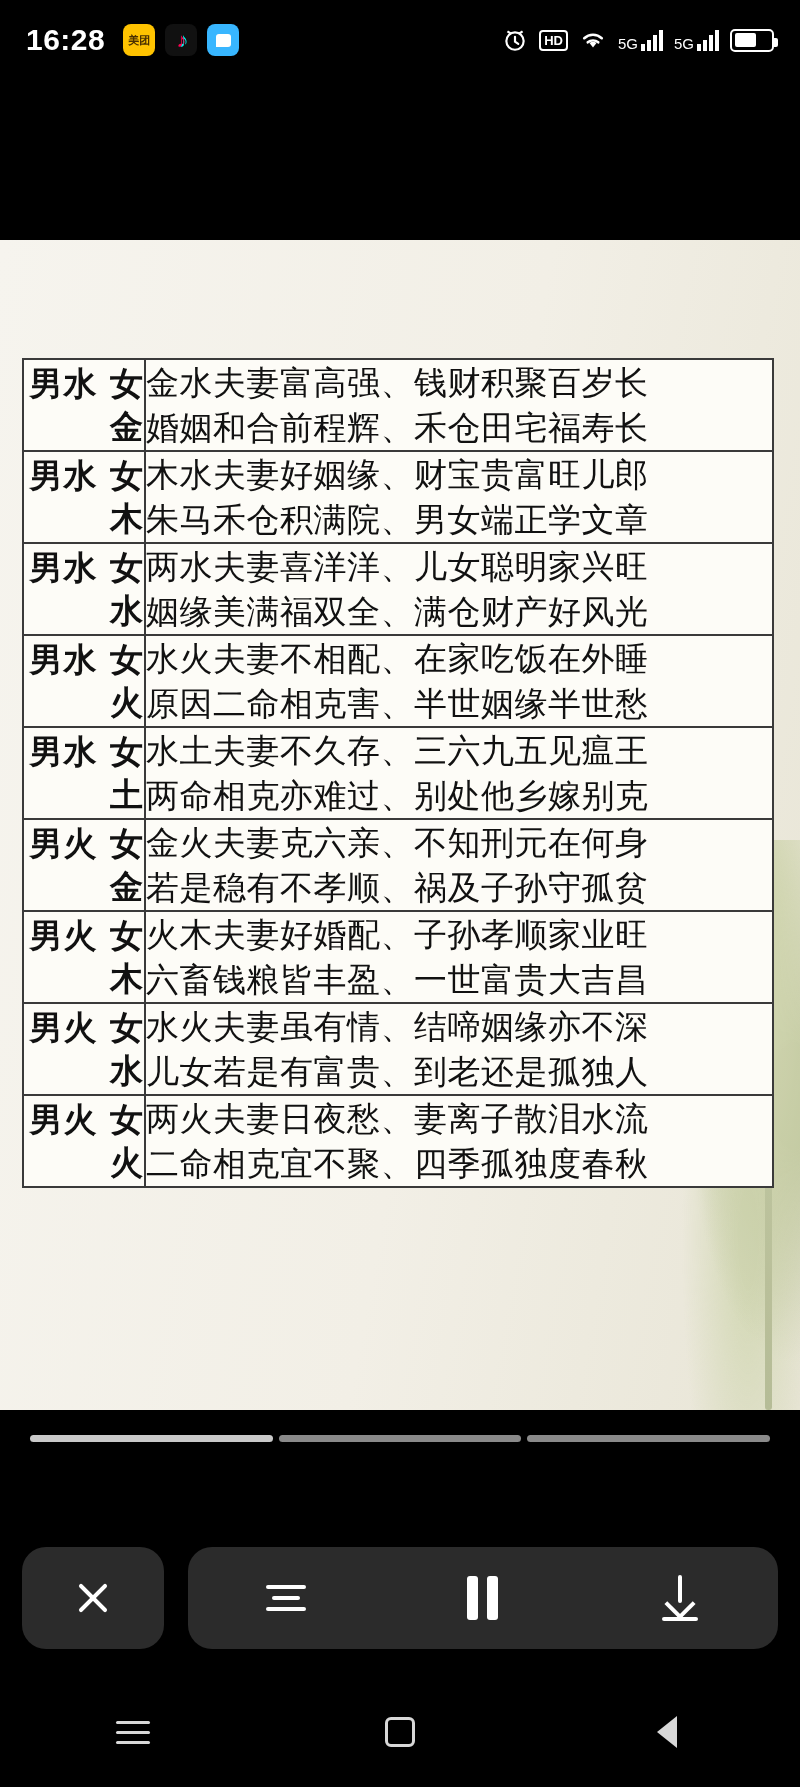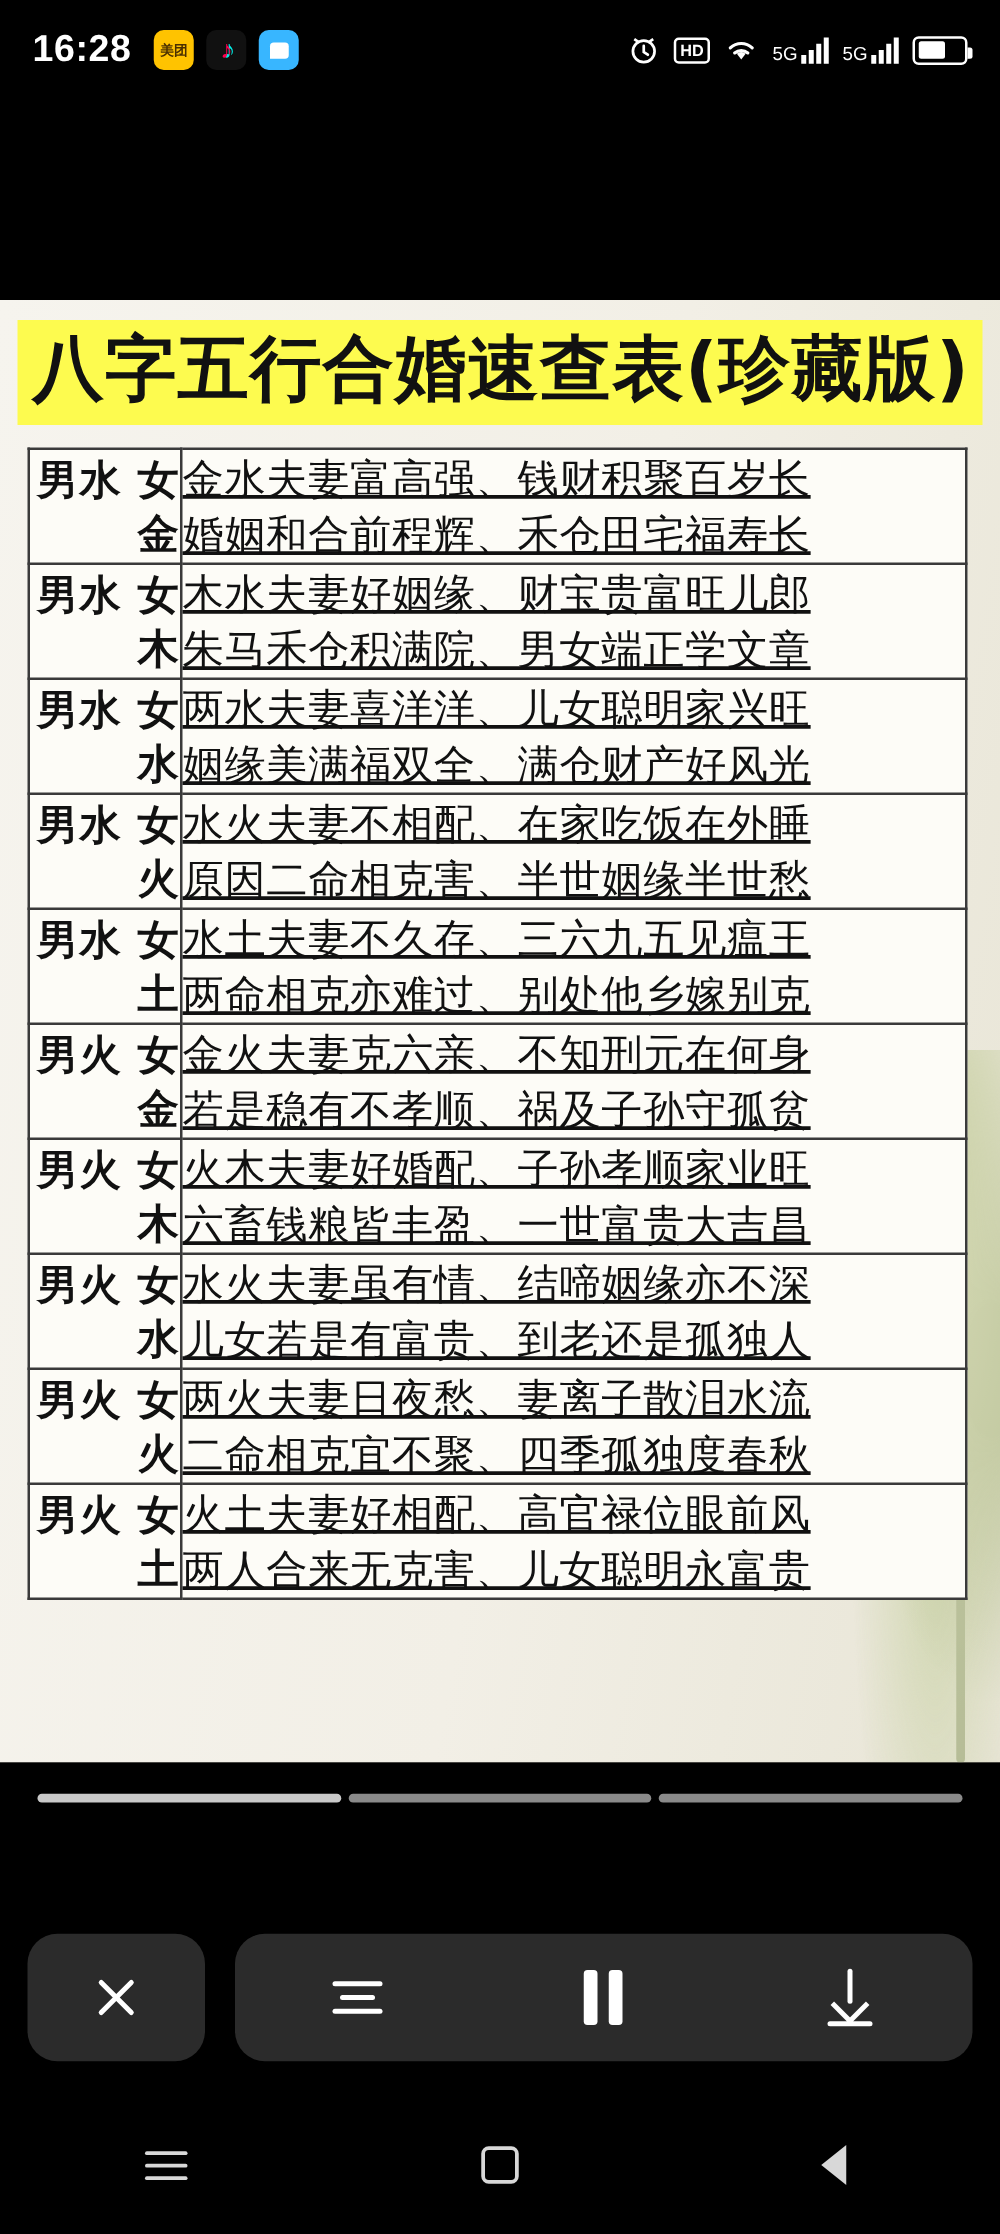--- a/index.html
+++ b/index.html
@@ -123,21 +123,20 @@
     line-height: 43px;
     padding: 5px 0;
     letter-spacing: 1px;
   }
   td.desc {
     padding: 5px 10px 5px 14px;
     font-family: "DejaVu Sans", "Liberation Sans", sans-serif;
     font-size: 33px; color: #111; line-height: 45px;
     letter-spacing: 0.5px;
     white-space: nowrap;
-    text-decoration: underline;
   }
   .desc .ln { display: block; }
 
   
   .progress {
     position: absolute; top: 1435px; left: 30px; width: 740px; height: 8px;
     display: flex; gap: 6px;
   }
   .progress span { flex: 1; background: #c9c9c9; border-radius: 4px; height: 7px; }
   .progress span.dim { background: #8a8a8a; }
@@ -249,24 +248,20 @@
       <span class="battery">
           <span class="fill"></span>
         </span>
     </div>
   </div>
 
   <div class="content">
     <div class="sheet">
       <div class="bamboo"></div>
 
-      <div class="title-wrap">
-        <div class="title-hl"></div>
-        <div class="title-text">八字五行合婚速查表(珍藏版)</div>
-      </div>
 
       <table class="wuxing">
         <tbody>
           <tr>
             <td class="pair">
               <span class="ln">男水</span>
               <span class="ln">女金</span>
             </td>
             <td class="desc">
               <span class="ln">金水夫妻富高强、钱财积聚百岁长</span>
@@ -344,30 +339,20 @@
             </td>
           </tr>
           <tr>
             <td class="pair">
               <span class="ln">男火</span>
               <span class="ln">女火</span>
             </td>
             <td class="desc">
               <span class="ln">两火夫妻日夜愁、妻离子散泪水流</span>
               <span class="ln">二命相克宜不聚、四季孤独度春秋</span>
-            </td>
-          </tr>
-          <tr>
-            <td class="pair">
-              <span class="ln">男火</span>
-              <span class="ln">女土</span>
-            </td>
-            <td class="desc">
-              <span class="ln">火土夫妻好相配、高官禄位眼前风</span>
-              <span class="ln">两人合来无克害、儿女聪明永富贵</span>
             </td>
           </tr>
         </tbody>
       </table>
     </div>
   </div>
 
   <div class="progress">
     <span></span>
     <span class="dim"></span>

